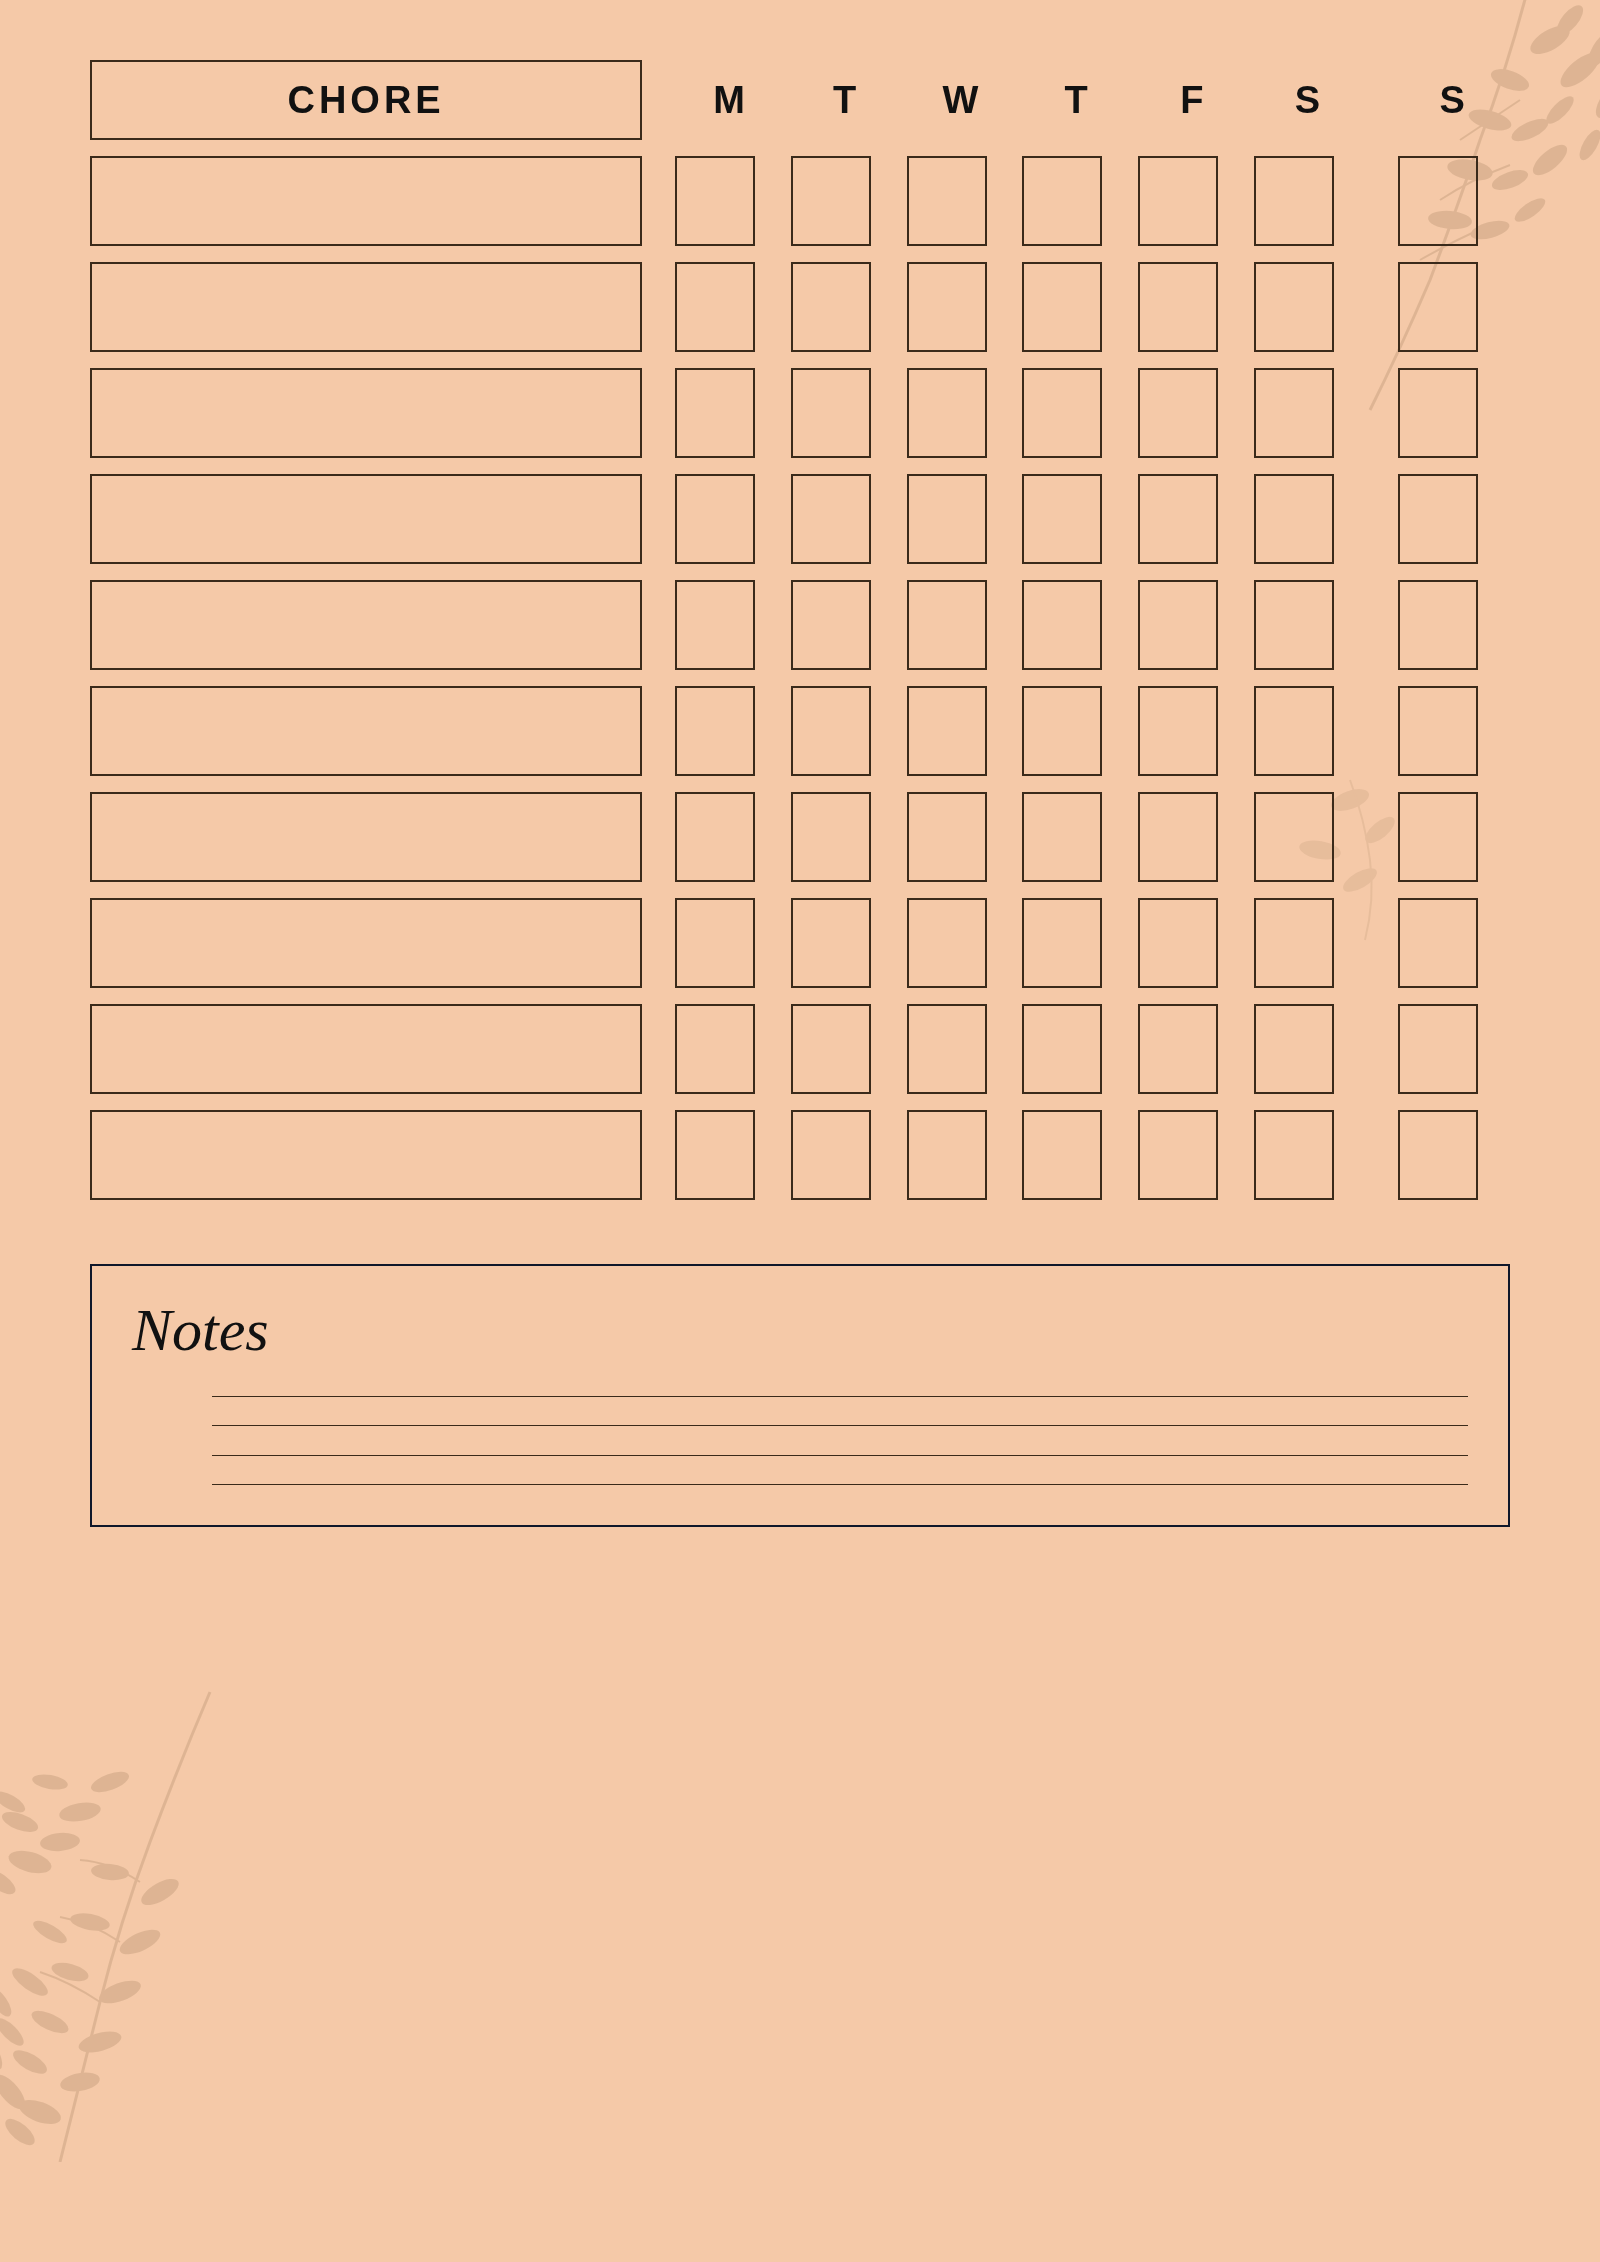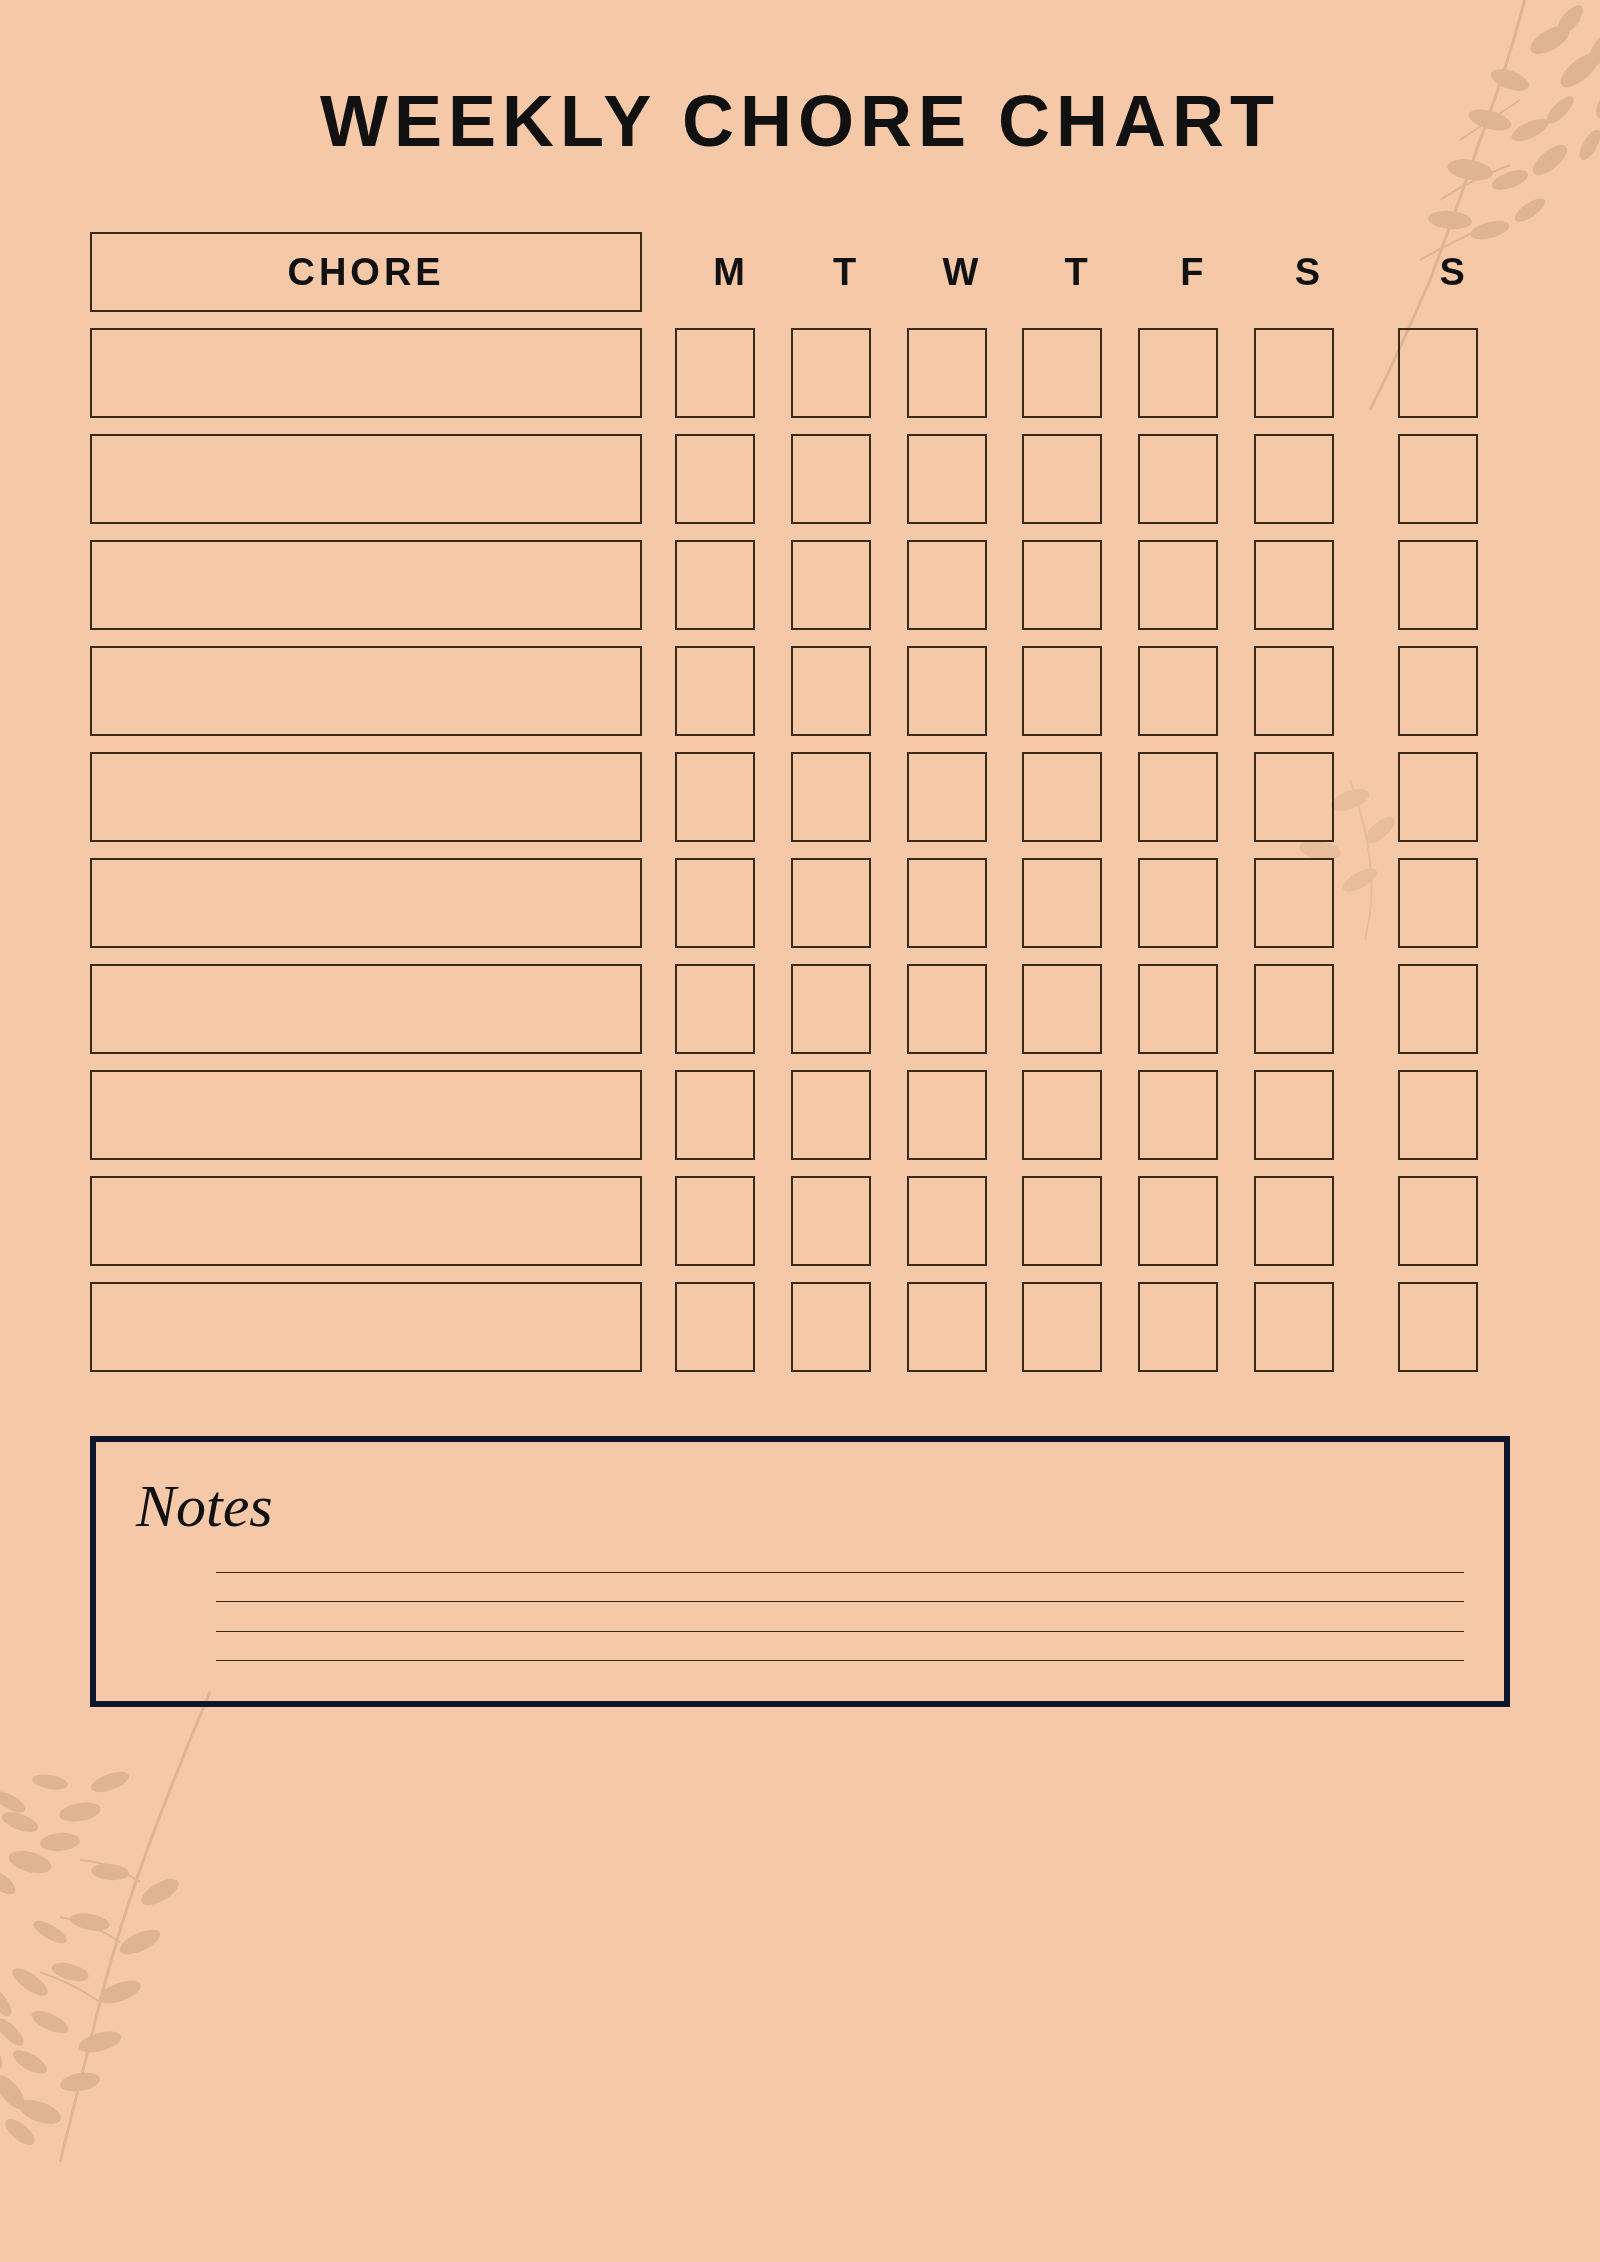--- a/index.html
+++ b/index.html
@@ -123,21 +123,21 @@
       height: 90px;
       width: 80px;
     }
 
     .row-spacer {
       height: 8px;
     }
 
     
     .notes-section {
-      border: 6px solid #0f172a;
+      border: 2px solid #0f172a;
       background: transparent;
       padding: 30px 40px 40px 40px;
       min-height: 260px;
       margin-top: 48px;
     }
 
     .notes-title {
       font-family: Georgia, serif;
       font-style: italic;
       font-size: 60px;
@@ -268,21 +268,20 @@
         <ellipse cx="180" cy="130" rx="18" ry="8" transform="rotate(-40 180 130)"></ellipse>
         <ellipse cx="120" cy="150" rx="21" ry="9" transform="rotate(10 120 150)"></ellipse>
         <ellipse cx="160" cy="180" rx="19" ry="8" transform="rotate(-30 160 180)"></ellipse>
         <path d="M150,80 Q165,120 170,160 Q175,200 165,240" stroke="#7a5c3a" stroke-width="2" fill="none"></path>
       </g>
     </svg>
   </div>
 
   <div class="content">
 
-    <h1 class="title">WEEKLY CHORE CHART</h1>
 
     <div class="chart-container">
       <table class="chart-table">
         <colgroup>
           <col style="width: 400px;">
           <col style="width: 20px;">
           <col style="width: 88px;">
           <col style="width: 88px;">
           <col style="width: 88px;">
           <col style="width: 88px;">

